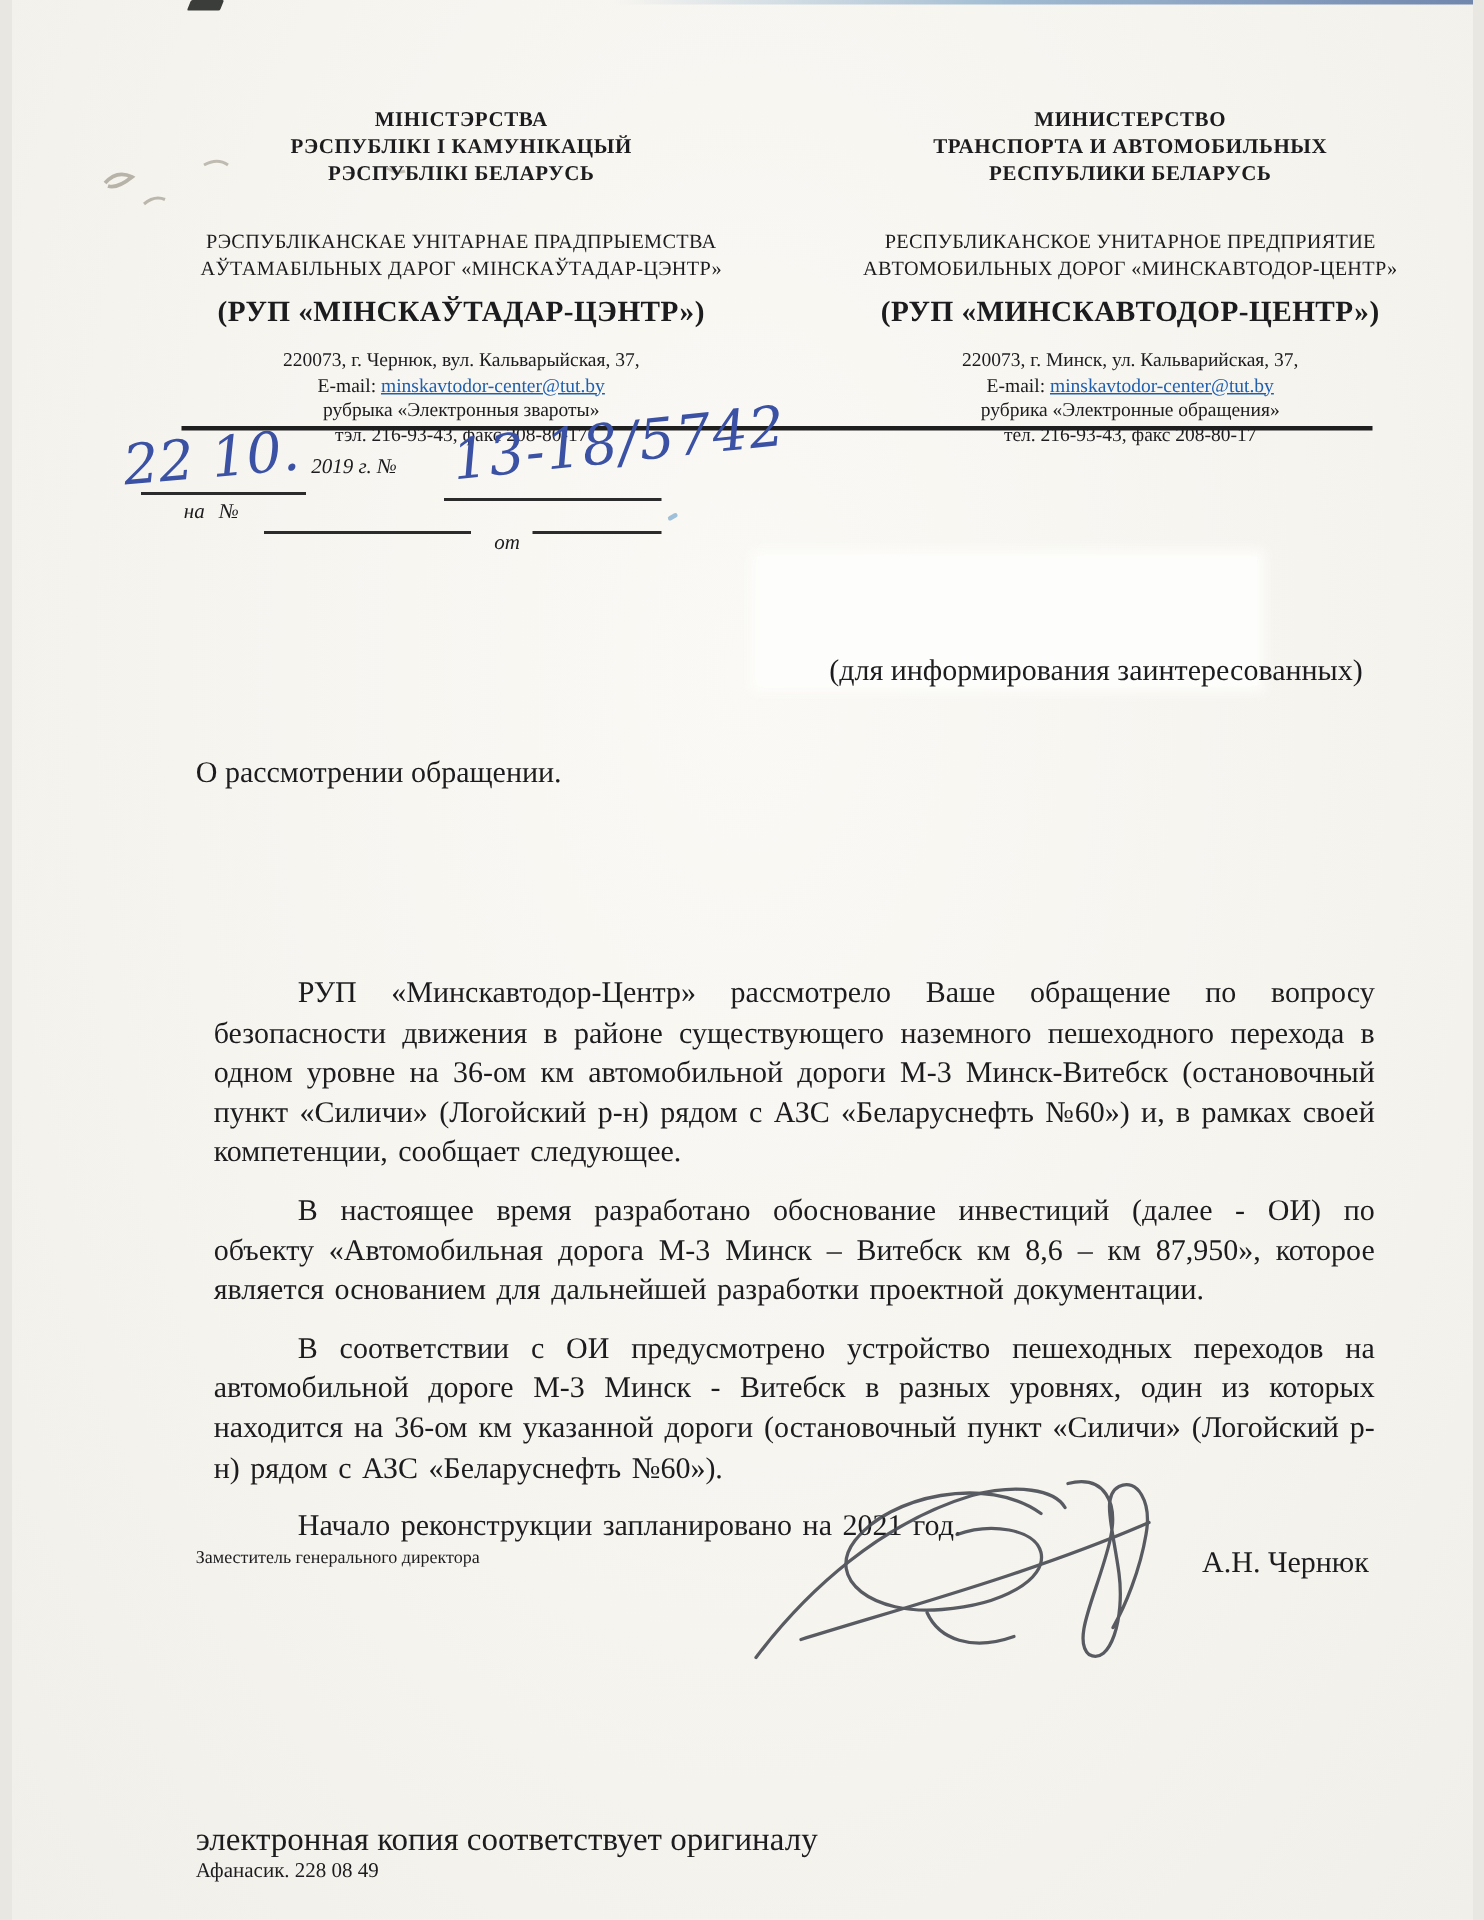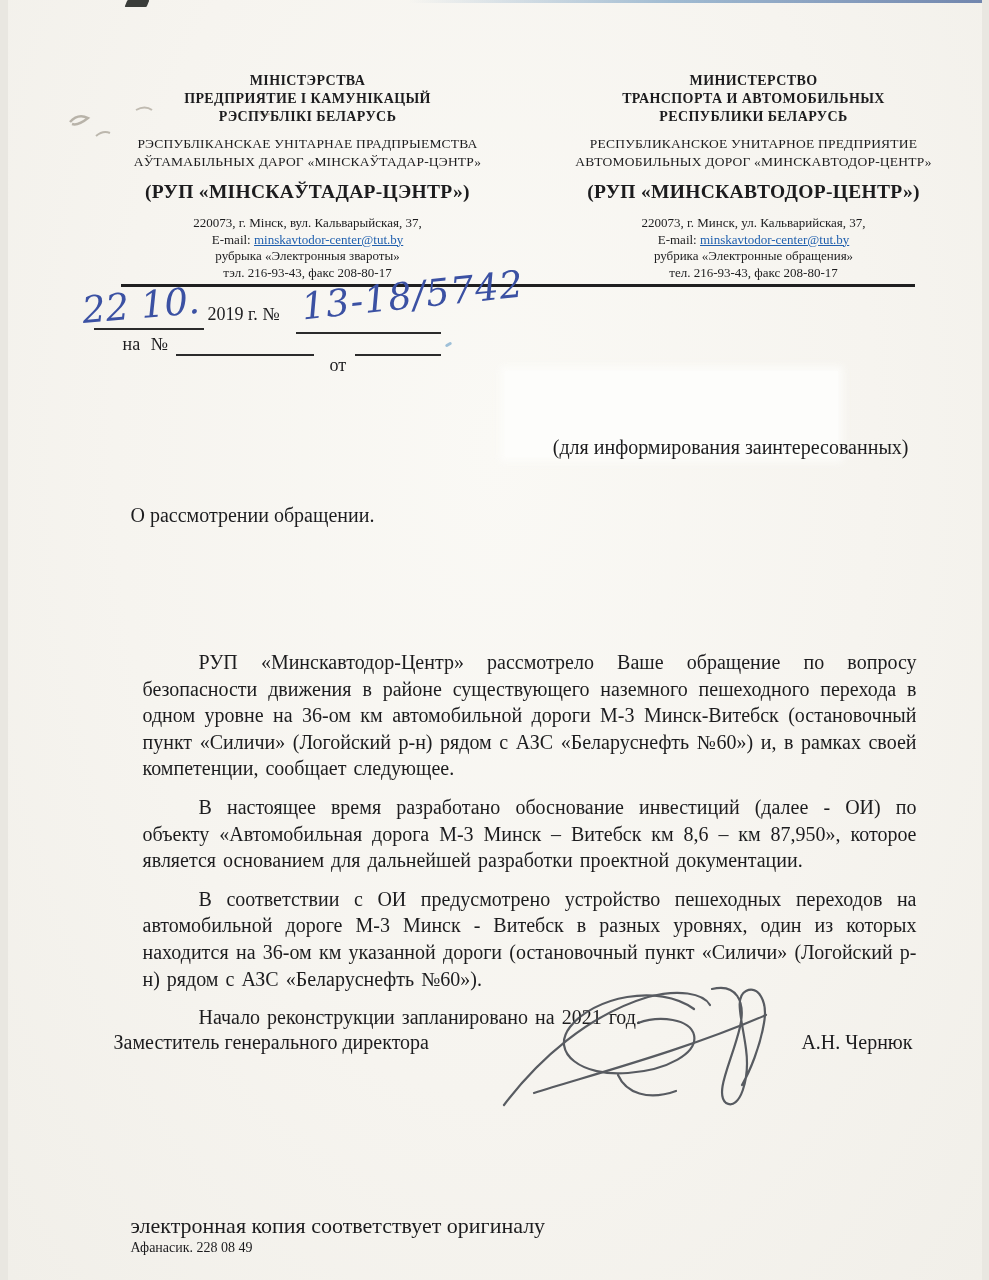--- a/index.html
+++ b/index.html
@@ -14,32 +14,32 @@
     color:#1c1c1e;
     overflow:hidden;
   }
   .abs { position:absolute; }
 
   
   .hdr-col { text-align:center; }
   .hdr-left  { left:85px;  top:72px; width:430px; }
   .hdr-right { left:540px; top:72px; width:412px; }
   .ministry-line { font-weight:bold; font-size:14px; line-height:18px; letter-spacing:.4px; }
-  .org-block { margin-top:9px; }
+  .org-block { margin-top:26px; }
   .org-line { font-size:13.5px; line-height:17.5px; letter-spacing:.2px; }
   .abbrev { margin-top:11px; font-weight:bold; font-size:19.5px; letter-spacing:.3px; }
   .contact { margin-top:12px; font-size:13px; line-height:16.5px; }
   .email-link { color:#1f5fae; text-decoration:underline; cursor:pointer; }
 
   
   .rule-top { left:113px; top:284px; width:794px; height:3px; background:#1f1f20; }
   .hw { color:#3b51a3; font-style:italic; font-family:"DejaVu Serif", serif; white-space:nowrap; }
   .hw-date   { left:74px;  top:284px; font-size:37px; transform:rotate(-5deg); }
   .hw-number { left:293px; top:274px; font-size:37px; transform:rotate(-6deg); letter-spacing:1px; }
-  .ref-label { font-size:18px; white-space:nowrap; }
+  .ref-label { font-size:14px; white-space:nowrap;font-style:italic; }
   .year-label { left:200px; top:304px; }
   .na-label  { left:115px; top:334px; word-spacing:6px; }
   .ot-label  { left:322px; top:334px;margin-top:21px; }
   .uline { height:2px; background:#2b2b2b; }
   .u1 { left:86px;  top:328px; width:110px; }
   .u2 { left:288px; top:332px; width:145px; }
   .u3 { left:168px; top:354px; width:138px; }
   .u4 { left:347px; top:354px; width:86px;  }
 
   
@@ -47,21 +47,21 @@
             background:#fdfdfb; box-shadow:0 0 8px 5px rgba(253,253,251,.9); }
 
   
   .addressee { top:436px; right:73px; font-size:20px; white-space:nowrap; }
   .subject   { left:123px; top:504px; font-size:20px; }
   .body-text { left:123px; top:637px; width:798px;
                font-size:20px; line-height:26.6px; text-align:justify; word-spacing:2px; }
   .body-text p { margin:12px; text-indent:56px; }
 
   
-  .sig-title { left:106px; top:1031px; font-size:20px; white-space:nowrap; }
+  .sig-title { left:123px; top:1031px; font-size:12px; white-space:nowrap; }
   .sig-name  { top:1031px; right:69px; font-size:20px; white-space:nowrap; }
   .sig-svg   { left:490px; top:975px; }
 
   
   .footer-copy { left:123px; top:1213px; font-size:22px; }
   .footer-exec { left:123px; top:1240px; font-size:14px; }
 
   
   .mark-top  { left:118px; top:0; width:22px; height:7px; background:#3a3d3a;
                transform:skewX(-22deg); border-radius:1px; }
@@ -82,29 +82,29 @@
   <div class="abs blue-tick"></div>
   <svg class="abs pencil" width="230" height="52">
     <path d="M8,26 q8,-9 18,-4 q-10,8 -16,6" stroke="#b8b3a9" stroke-width="2.5" fill="none"></path>
     <path d="M34,40 q7,-6 14,-3" stroke="#bcb7ad" stroke-width="2" fill="none"></path>
     <path d="M74,14 q9,-5 16,0" stroke="#c0bbb1" stroke-width="2" fill="none"></path>
     <path d="M196,16 q6,4 12,2" stroke="#c3beb4" stroke-width="2" fill="none"></path>
   </svg>
 
   <div class="abs hdr-col hdr-left">
     <div class="ministry-line">МІНІСТЭРСТВА</div>
-    <div class="ministry-line">ПРЕДПРИЯТИЕ І КАМУНІКАЦЫЙ</div>
+    <div class="ministry-line">РЭСПУБЛІКІ І КАМУНІКАЦЫЙ</div>
     <div class="ministry-line">РЭСПУБЛІКІ БЕЛАРУСЬ</div>
     <div class="org-block">
       <div class="org-line">РЭСПУБЛІКАНСКАЕ УНІТАРНАЕ ПРАДПРЫЕМСТВА</div>
       <div class="org-line">АЎТАМАБІЛЬНЫХ ДАРОГ «МІНСКАЎТАДАР-ЦЭНТР»</div>
     </div>
     <div class="abbrev">(РУП «МІНСКАЎТАДАР-ЦЭНТР»)</div>
     <div class="contact">
-      <div>220073, г. Мінск, вул. Кальварыйская, 37,</div>
+      <div>220073, г. Чернюк, вул. Кальварыйская, 37,</div>
       <div><span>E-mail: </span><a class="email-link">minskavtodor-center@tut.by</a></div>
       <div>рубрыка «Электронныя звароты»</div>
       <div>тэл. 216-93-43, факс 208-80-17</div>
     </div>
   </div>
 
   <div class="abs hdr-col hdr-right">
     <div class="ministry-line">МИНИСТЕРСТВО</div>
     <div class="ministry-line">ТРАНСПОРТА И АВТОМОБИЛЬНЫХ</div>
     <div class="ministry-line">РЕСПУБЛИКИ БЕЛАРУСЬ</div>

